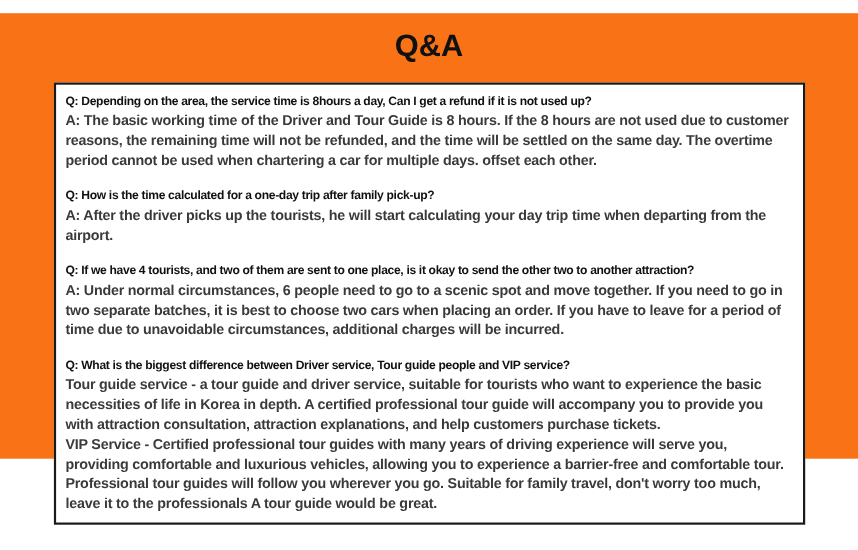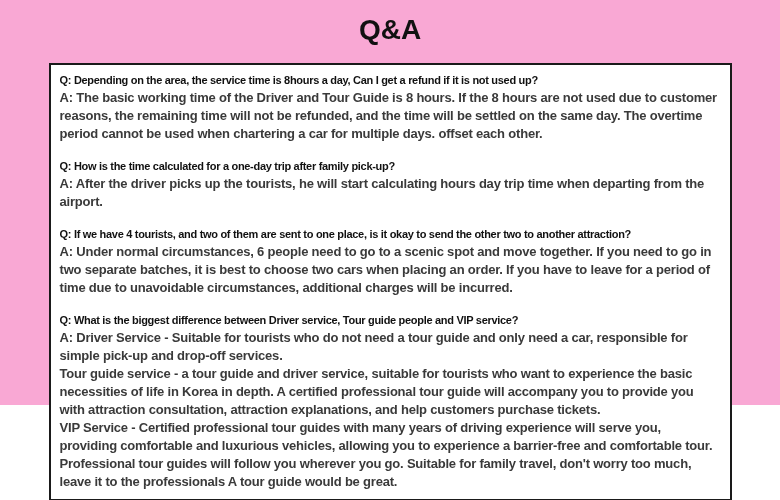--- a/index.html
+++ b/index.html
@@ -6,21 +6,22 @@
   html, body {
     width: 780px;
     height: 500px;
     background: #ffffff;
     font-family: "Liberation Sans", "DejaVu Sans", sans-serif;
     overflow: hidden;
   }
   .page {
     width: 780px;
     height: 405px;
-    background: #f9a8d4;
+    background: #f97316;
+    margin-top: 12px;
   }
   .page-title {
     text-align: center;
     font-size: 28px;
     font-weight: 700;
     color: #111111;
     letter-spacing: 0px;
     padding-top: 13px;
     line-height: 33px;
   }
@@ -57,26 +58,25 @@
 
 <div class="page">
   <h1 class="page-title">Q&amp;A</h1>
   <div class="qa-box">
       <div class="qa-item">
         <p class="question">Q: Depending on the area, the service time is 8hours a day, Can I get a refund if it is not used up?</p>
         <p class="answer">A: The basic working time of the Driver and Tour Guide is 8 hours. If the 8 hours are not used due to customer reasons, the remaining time will not be refunded, and the time will be settled on the same day. The overtime period cannot be used when chartering a car for multiple days. offset each other.</p>
       </div>
       <div class="qa-item">
         <p class="question">Q: How is the time calculated for a one-day trip after family pick-up?</p>
-        <p class="answer">A: After the driver picks up the tourists, he will start calculating hours day trip time when departing from the airport.</p>
+        <p class="answer">A: After the driver picks up the tourists, he will start calculating your day trip time when departing from the airport.</p>
       </div>
       <div class="qa-item">
         <p class="question">Q: If we have 4 tourists, and two of them are sent to one place, is it okay to send the other two to another attraction?</p>
         <p class="answer">A: Under normal circumstances, 6 people need to go to a scenic spot and move together. If you need to go in two separate batches, it is best to choose two cars when placing an order. If you have to leave for a period of time due to unavoidable circumstances, additional charges will be incurred.</p>
       </div>
       <div class="qa-item">
         <p class="question">Q: What is the biggest difference between Driver service, Tour guide people and VIP service?</p>
-        <p class="answer">A: Driver Service - Suitable for tourists who do not need a tour guide and only need a car, responsible for simple pick-up and drop-off services.</p>
         <p class="answer">Tour guide service - a tour guide and driver service, suitable for tourists who want to experience the basic necessities of life in Korea in depth. A certified professional tour guide will accompany you to provide you with attraction consultation, attraction explanations, and help customers purchase tickets.</p>
         <p class="answer">VIP Service - Certified professional tour guides with many years of driving experience will serve you, providing comfortable and luxurious vehicles, allowing you to experience a barrier-free and comfortable tour. Professional tour guides will follow you wherever you go. Suitable for family travel, don't worry too much, leave it to the professionals A tour guide would be great.</p>
       </div>
     </div>
 </div>
 
 </body></html>

